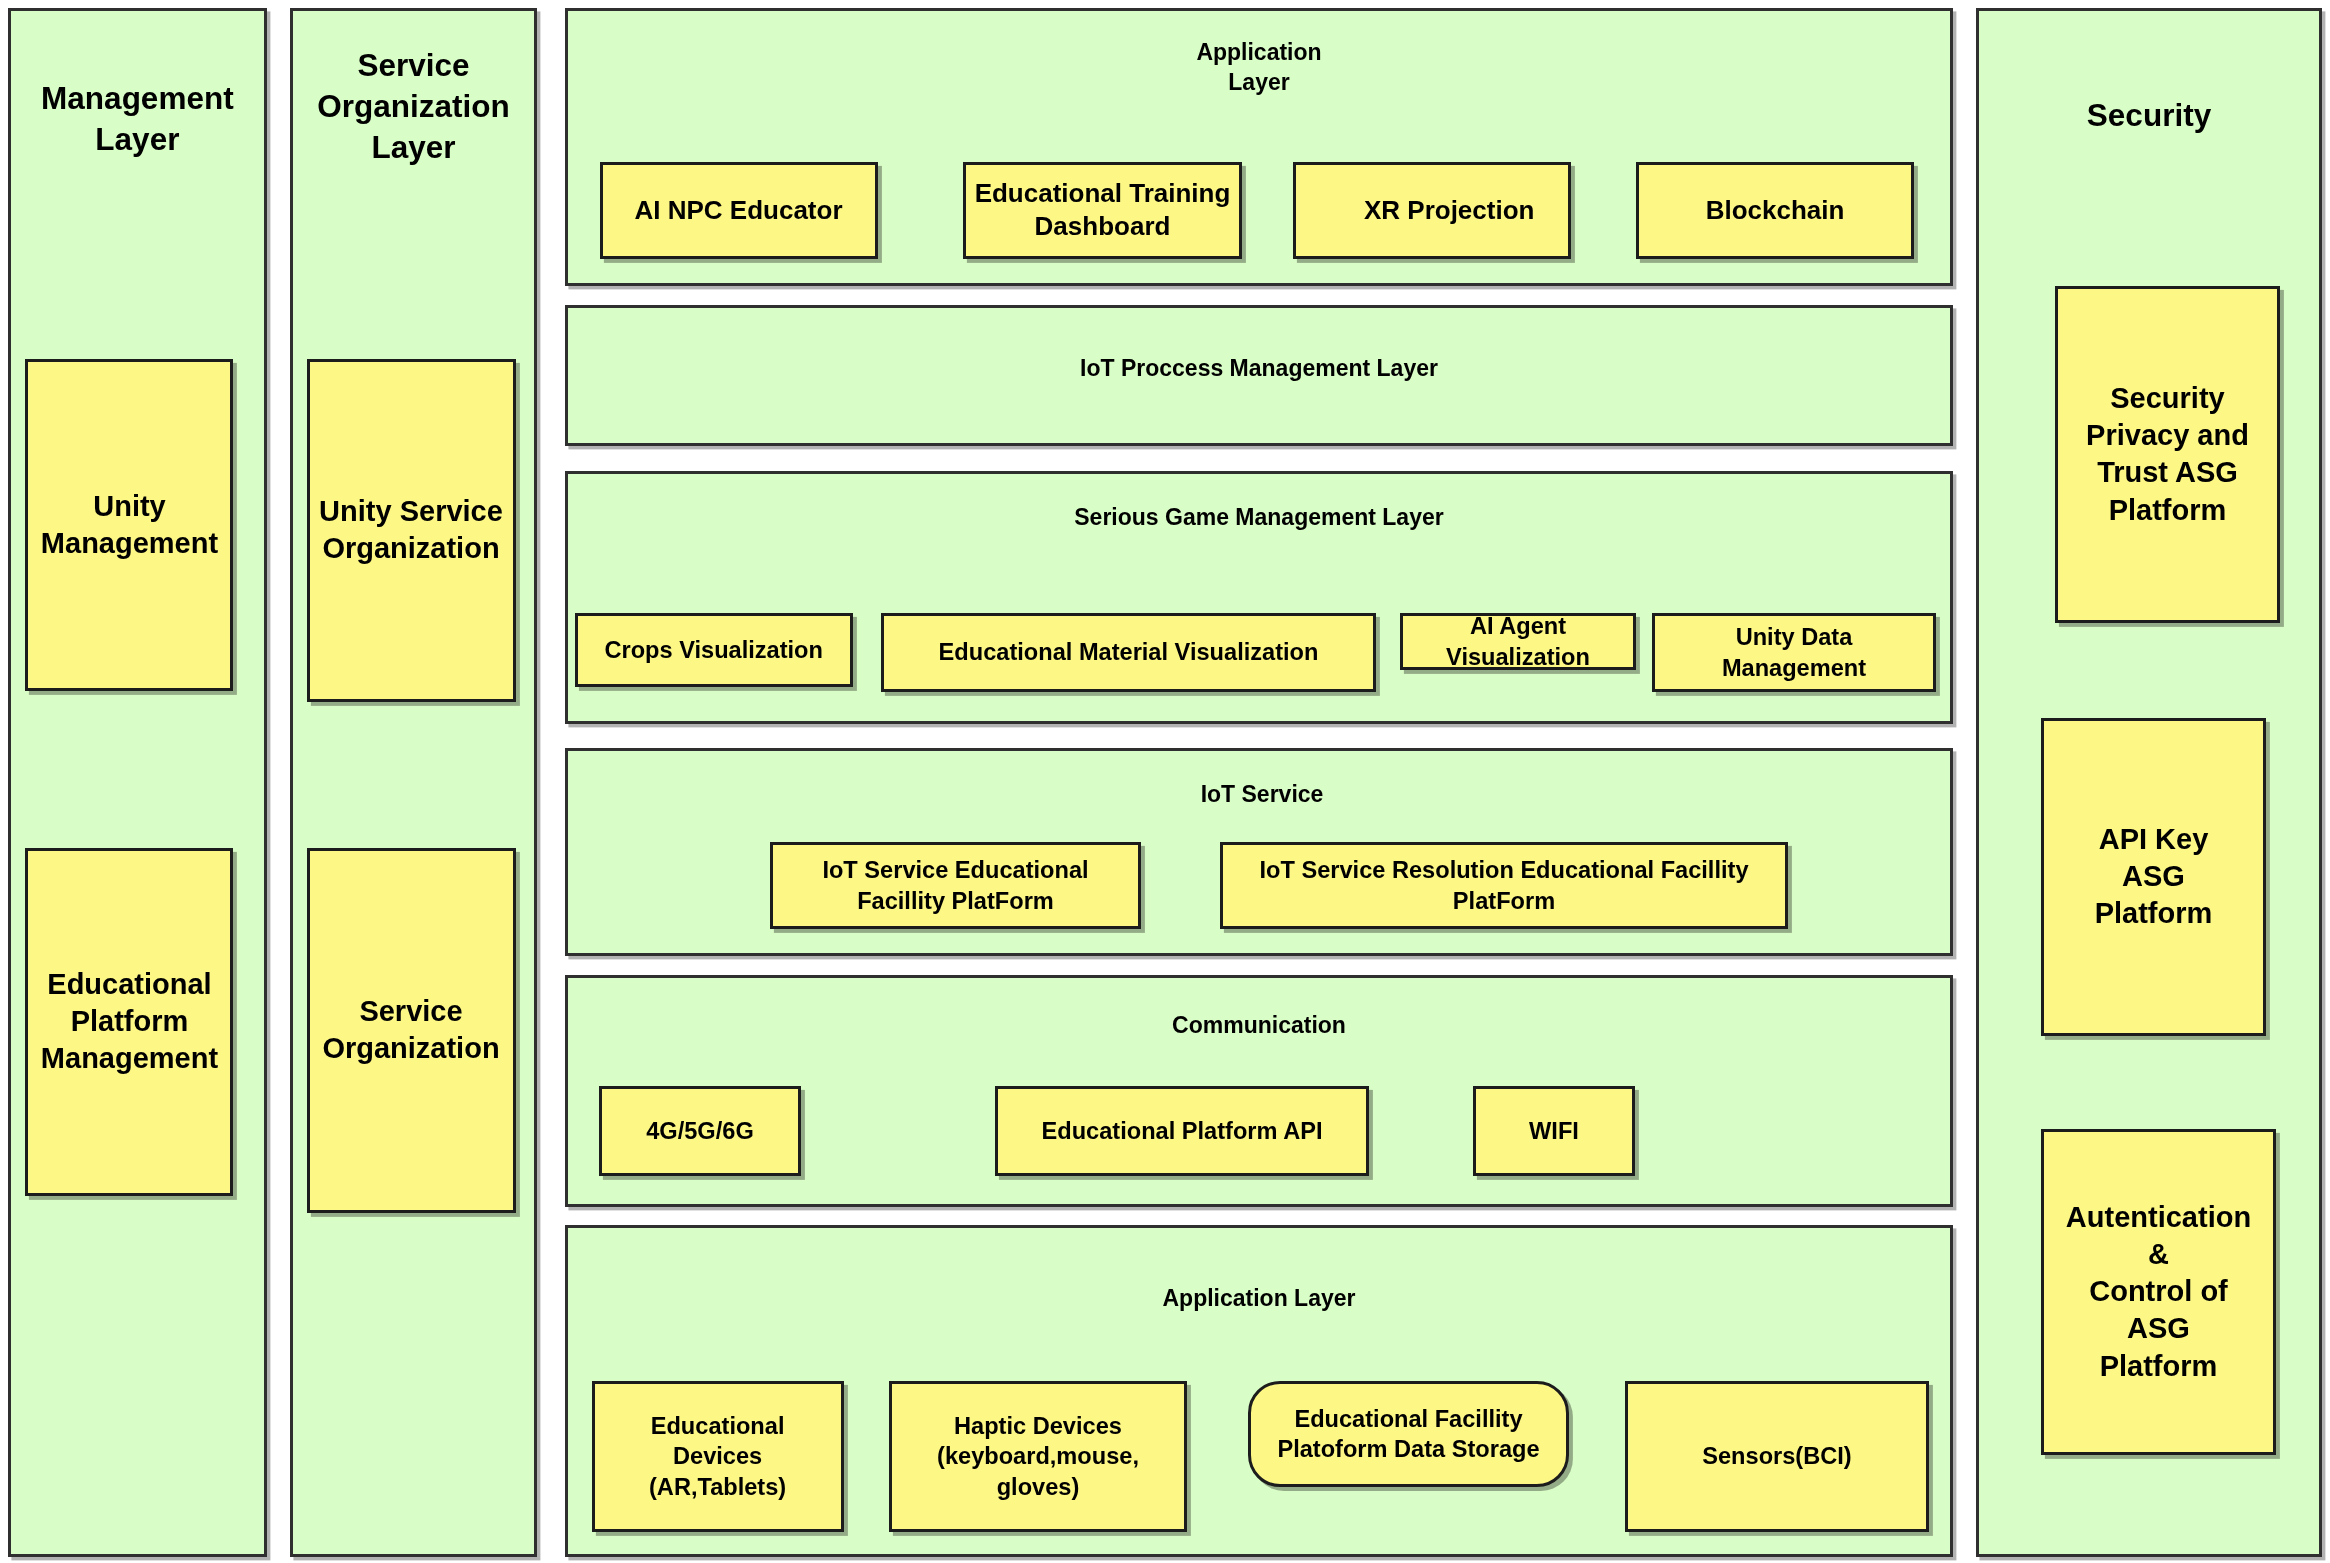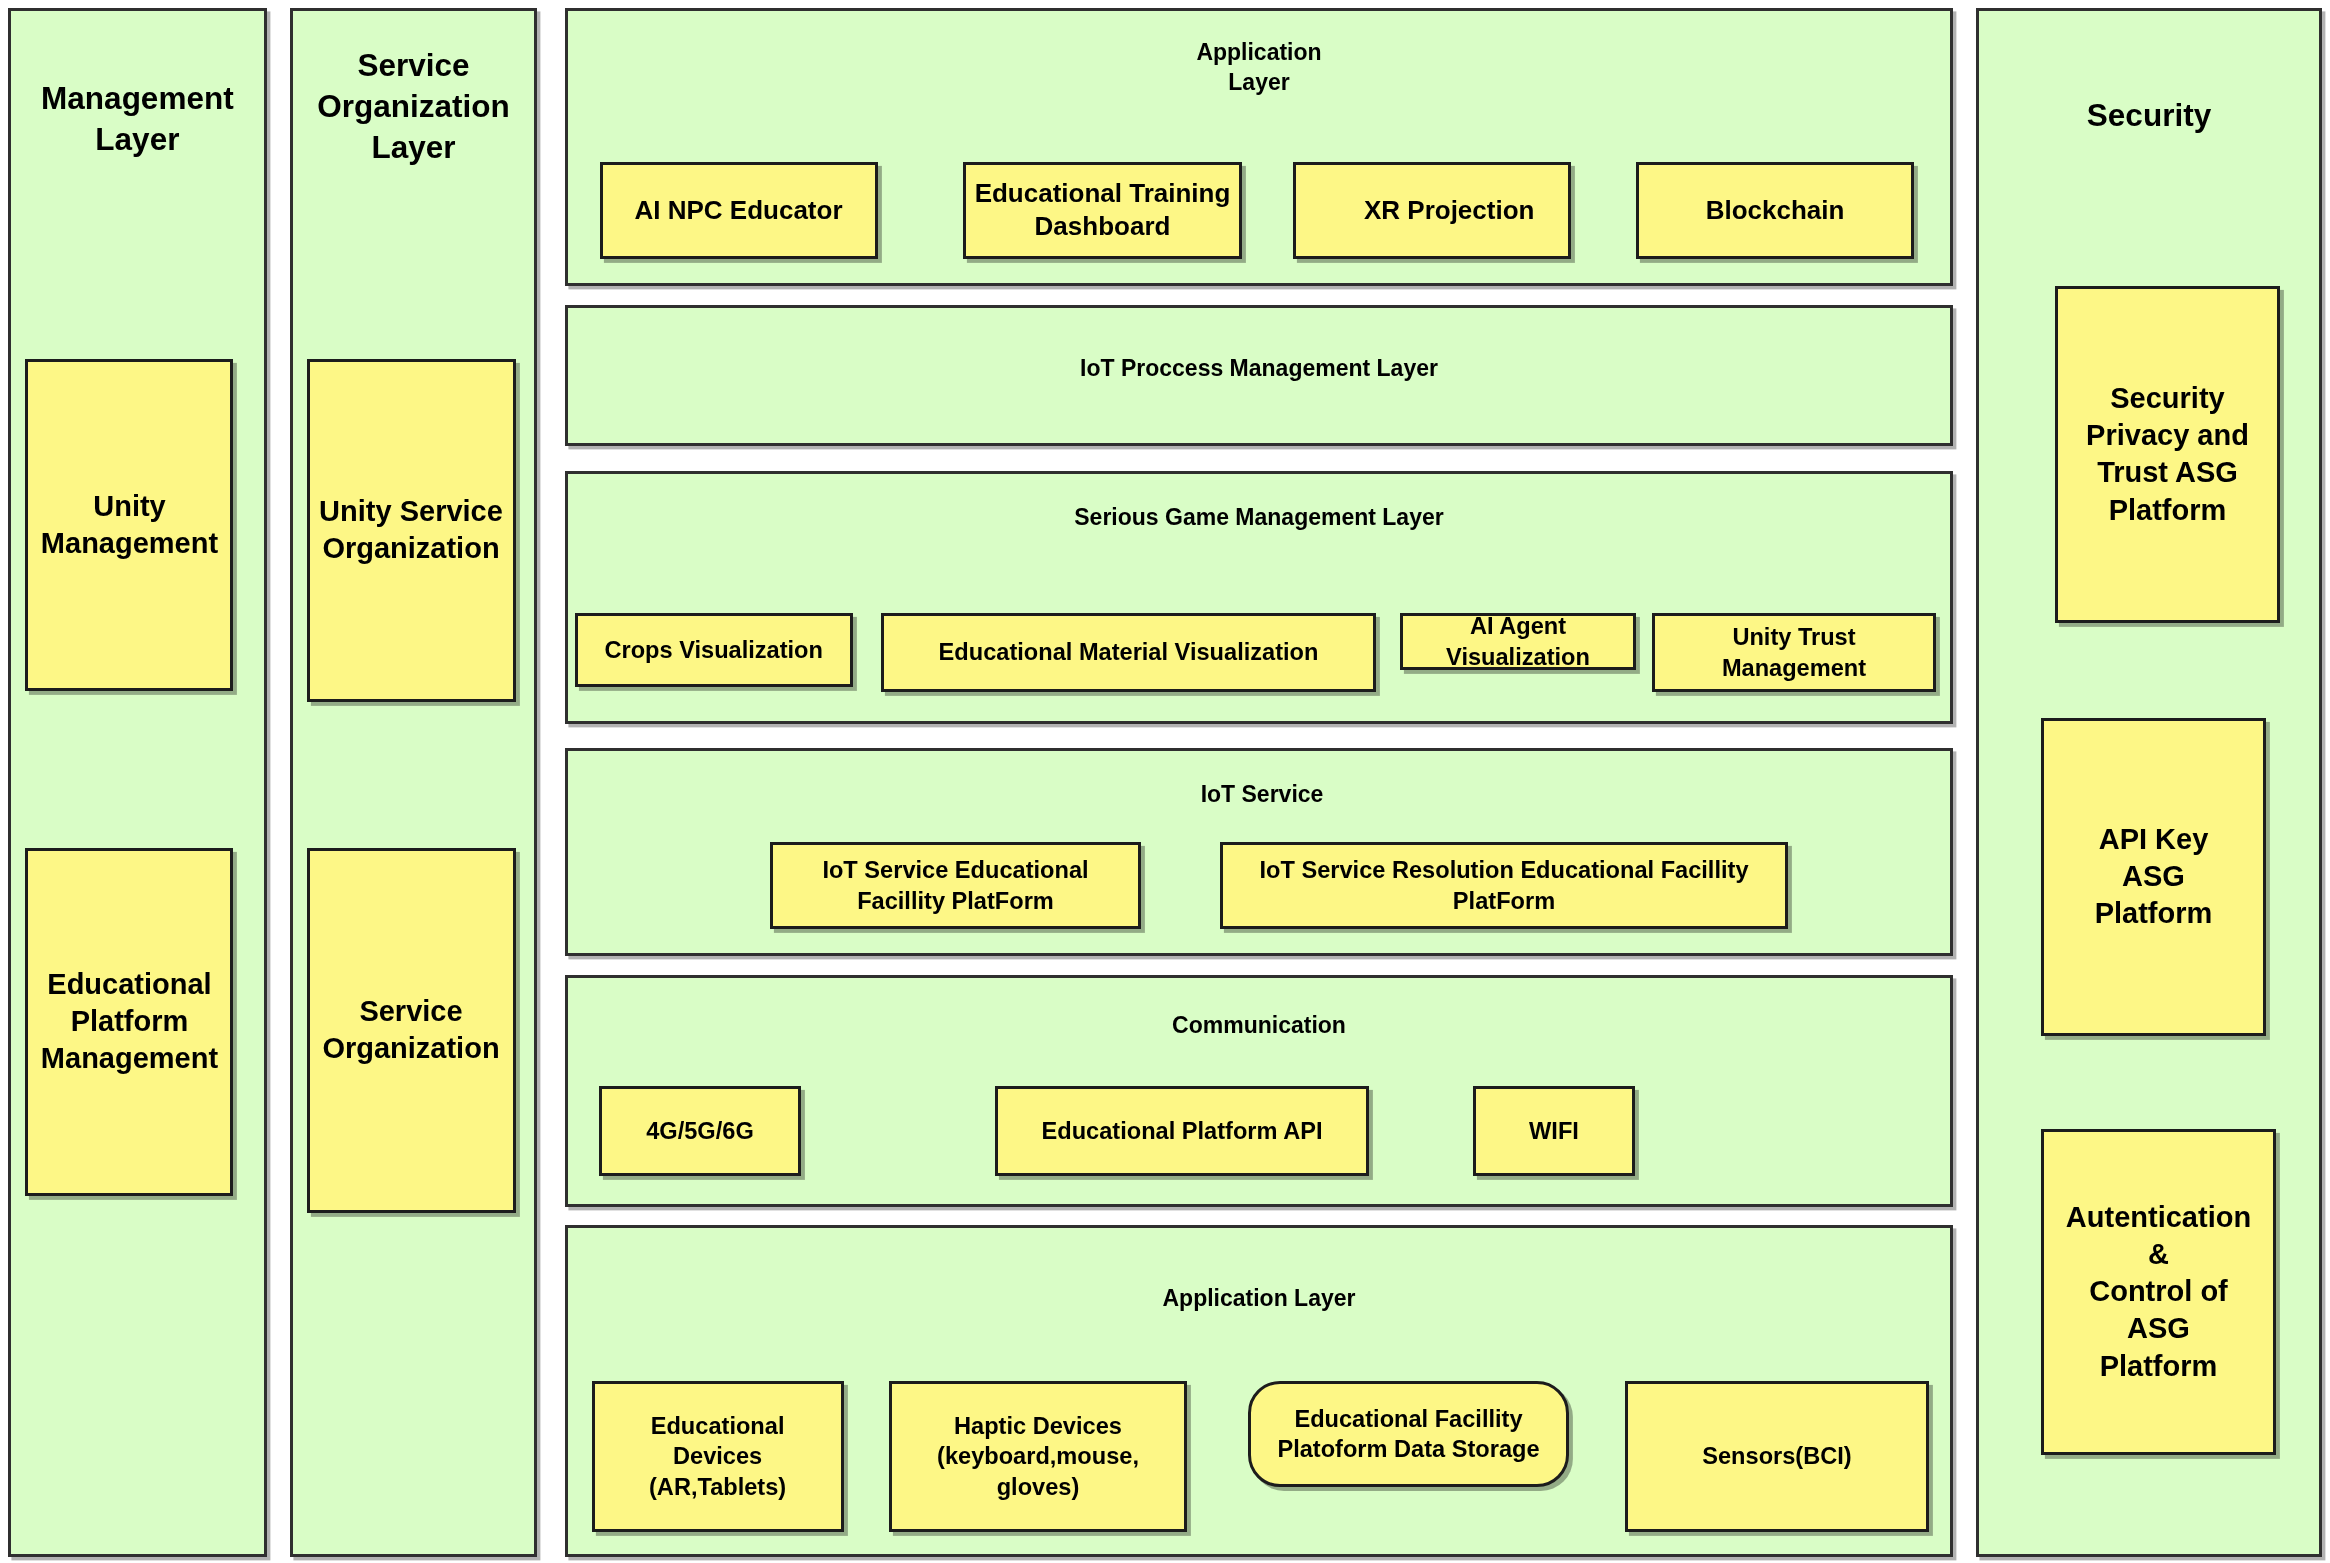--- a/index.html
+++ b/index.html
@@ -89,21 +89,21 @@
   <div class="panel" style="left:565px;top:305px;width:1388px;height:141px;">
     <div class="panel-title fs-sec-title" style="top: 46px; white-space: pre-line;">IoT Proccess Management Layer</div>
   </div>
 
   <div class="panel" style="left:565px;top:471px;width:1388px;height:253px;">
     <div class="panel-title fs-sec-title" style="top: 29px; white-space: pre-line;">Serious Game Management Layer</div>
     <div class="node fs-node-sm" style="left: 6.7px; top: 139px; width: 278px; height: 74px; white-space: pre-line;">Crops Visualization</div>
     <div class="node fs-node-sm" style="left: 313px; top: 139px; width: 495px; height: 79px; white-space: pre-line;">Educational Material Visualization</div>
     <div class="node fs-node-sm" style="left: 832px; top: 139px; width: 236px; height: 57px; white-space: pre-line;">AI Agent
 Visualization</div>
-    <div class="node fs-node-sm" style="left: 1084px; top: 139px; width: 284px; height: 79px; white-space: pre-line;">Unity Trust
+    <div class="node fs-node-sm" style="left: 1084px; top: 139px; width: 284px; height: 79px; white-space: pre-line;">Unity Data
 Management</div>
   </div>
 
   <div class="panel" style="left:565px;top:748px;width:1388px;height:208px;">
     <div class="panel-title fs-sec-title" style="top: 29px; white-space: pre-line; padding-left: 6px;">IoT Service</div>
     <div class="node fs-node-sm" style="left: 202px; top: 91px; width: 371px; height: 87px; white-space: pre-line;">IoT Service Educational
 Facillity PlatForm</div>
     <div class="node fs-node-sm" style="left: 652px; top: 91px; width: 568px; height: 87px; white-space: pre-line;">IoT Service Resolution Educational  Facillity
 PlatForm</div>
   </div>

